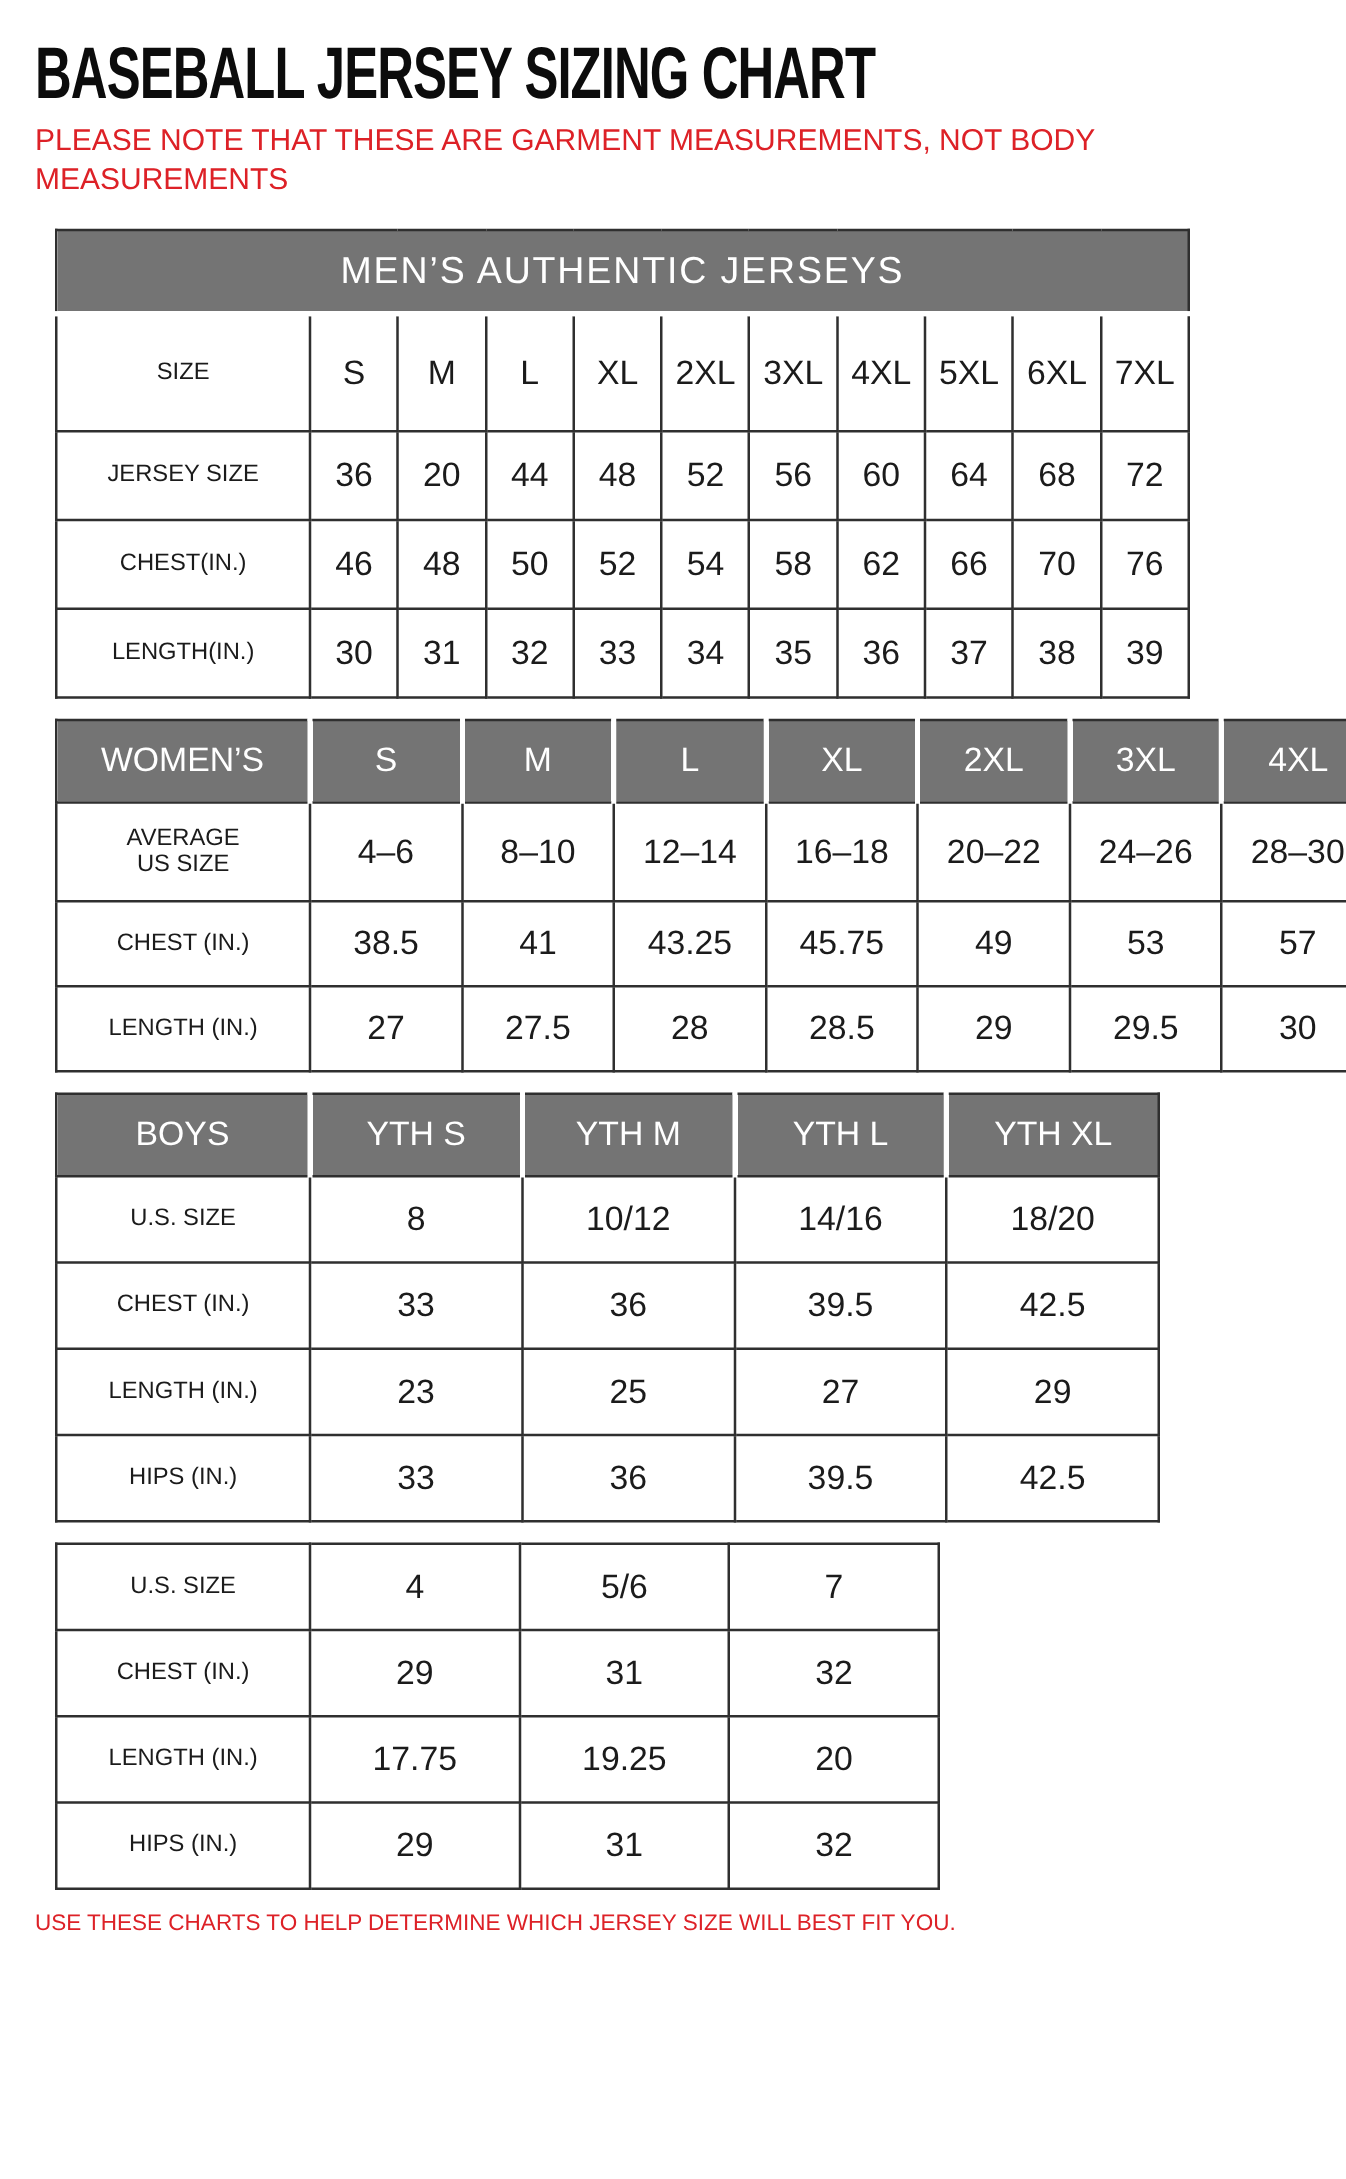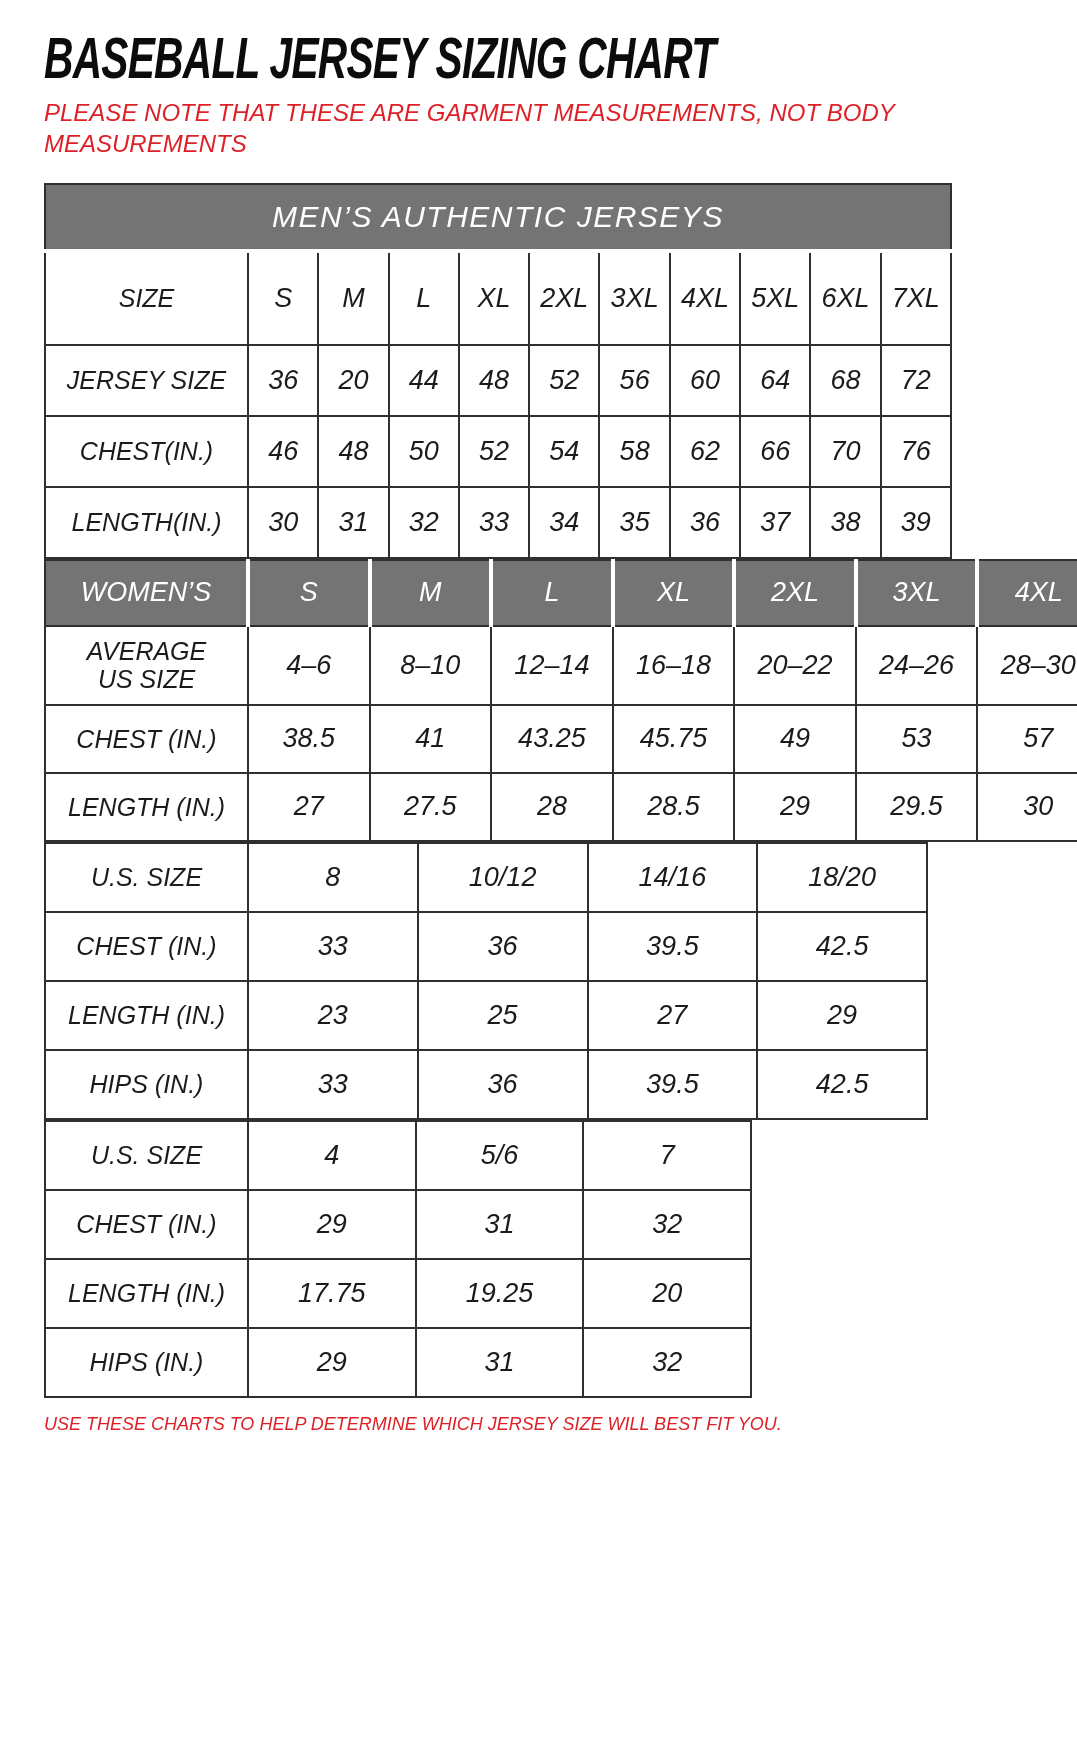--- a/index.html
+++ b/index.html
@@ -8,21 +8,21 @@
     --ink:#1b1b1b;
     --bd:#2f2f2f;
   }
   html,body{margin:0;padding:0;background:#fff;}
   body{
     width:1077px;height:1743px;
     font-family:"Liberation Sans", sans-serif;
     color:var(--ink);
     overflow:hidden;
   }
-  .content{padding:14px 30px 0 44px;font-style:italic;}
+  .content{padding:14px 30px 0 28px;}
 
   .title{
     font-size:55px;
     font-weight:bold;
     letter-spacing:-1px;
     white-space:nowrap;
     color:#0c0c0c;
     transform:scaleX(0.74) scaleY(1.06);
     transform-origin:0 50%;
     margin:14px 0 8px 0;
@@ -35,21 +35,21 @@
     max-width:910px;
     margin:4px 0 24px 0;
   }
   .footer-note{
     color:var(--red);
     font-size:18px;
     white-space:nowrap;
     margin:16px 0 0 0;
   }
 
-  table.tbl{border-collapse:collapse;table-layout:fixed;margin:0;}
+  table.tbl{border-collapse:collapse;table-layout:fixed;margin:16px;}
   .tbl td,.tbl th{
     border:2px solid var(--bd);
     text-align:center;
     vertical-align:middle;
     font-weight:normal;
     font-size:27px;
     color:var(--ink);
     padding:0;
     overflow:hidden;
   }
@@ -62,21 +62,21 @@
     height:64px;
     border-bottom:4px solid #fff;
   }
   th.ghead{
     background:var(--gray);
     color:#fff;
     font-size:27px;
     height:64px;
   }
   th.ghead + th.ghead{border-left:4px solid #fff;}
-  td.rowlabel{font-size:25px;white-space:pre-line;line-height:1.15;}
+  td.rowlabel{font-size:19px;white-space:pre-line;line-height:1.15;}
 
   .tbl-mens{width:908px;margin-bottom:34px;}
   .tbl-mens td{height:69px;}
   .tbl-mens tr.r0 td{height:91px;}
 
   .tbl-womens{width:1056px;margin-bottom:24px;}
   .tbl-womens td{height:66px;}
   .tbl-womens tr.r0 td{height:77px;}
 
   .tbl-boys{width:884px;margin-bottom:30px;}
@@ -225,20 +225,27 @@
 
   <table class="tbl tbl-boys">
       <colgroup>
         <col class="labelcol">
         <col>
         <col>
         <col>
         <col>
       </colgroup>
       <tbody>
+        <tr>
+          <th class="ghead">BOYS</th>
+          <th class="ghead">YTH S</th>
+          <th class="ghead">YTH M</th>
+          <th class="ghead">YTH L</th>
+          <th class="ghead">YTH XL</th>
+        </tr>
         <tr class="row r0">
           <td class="rowlabel">U.S. SIZE</td>
           <td>8</td>
           <td>10/12</td>
           <td>14/16</td>
           <td>18/20</td>
         </tr>
         <tr class="row r1">
           <td class="rowlabel">CHEST (IN.)</td>
           <td>33</td>

